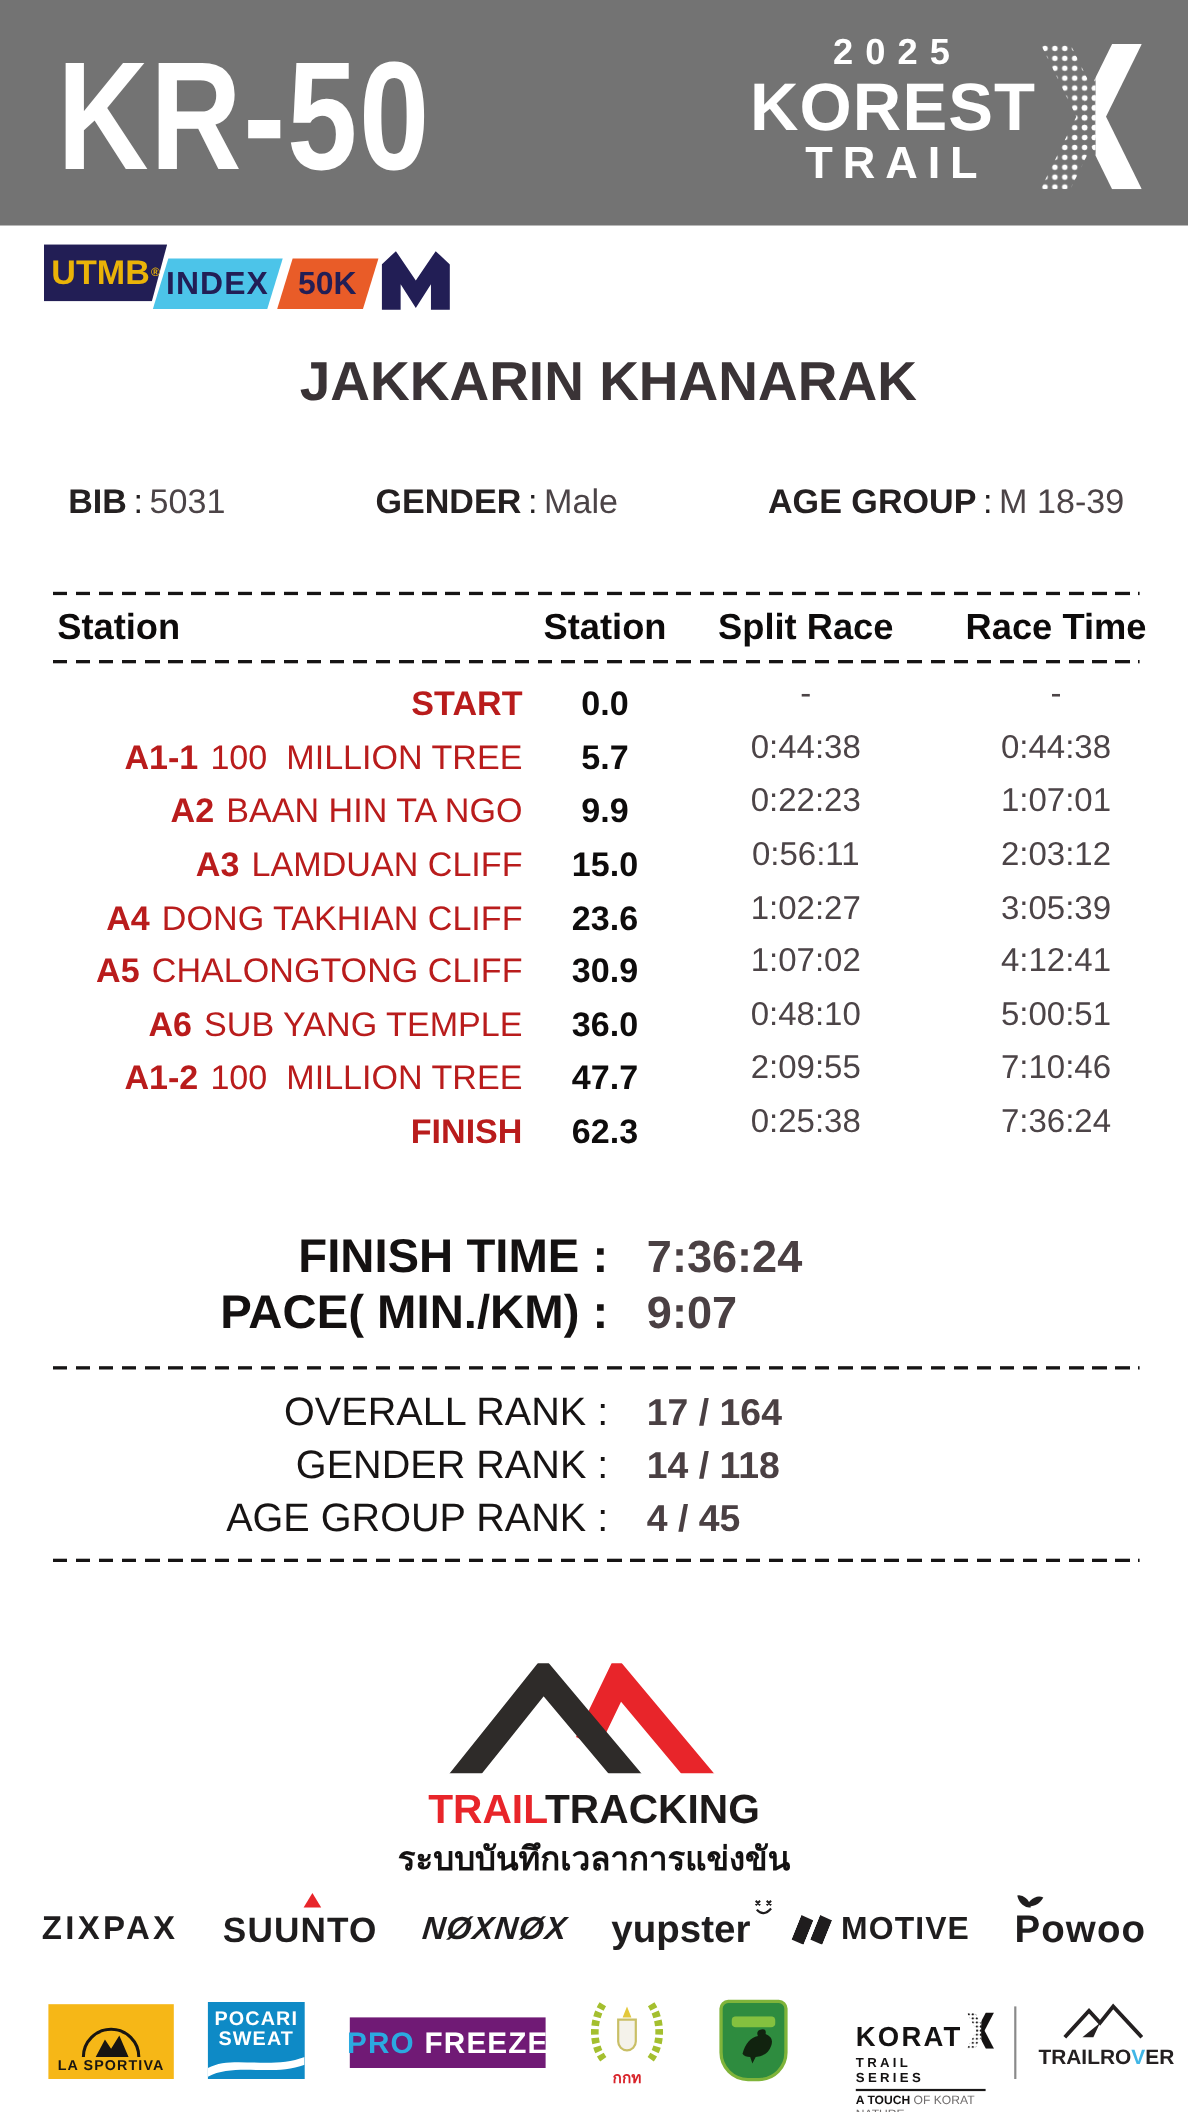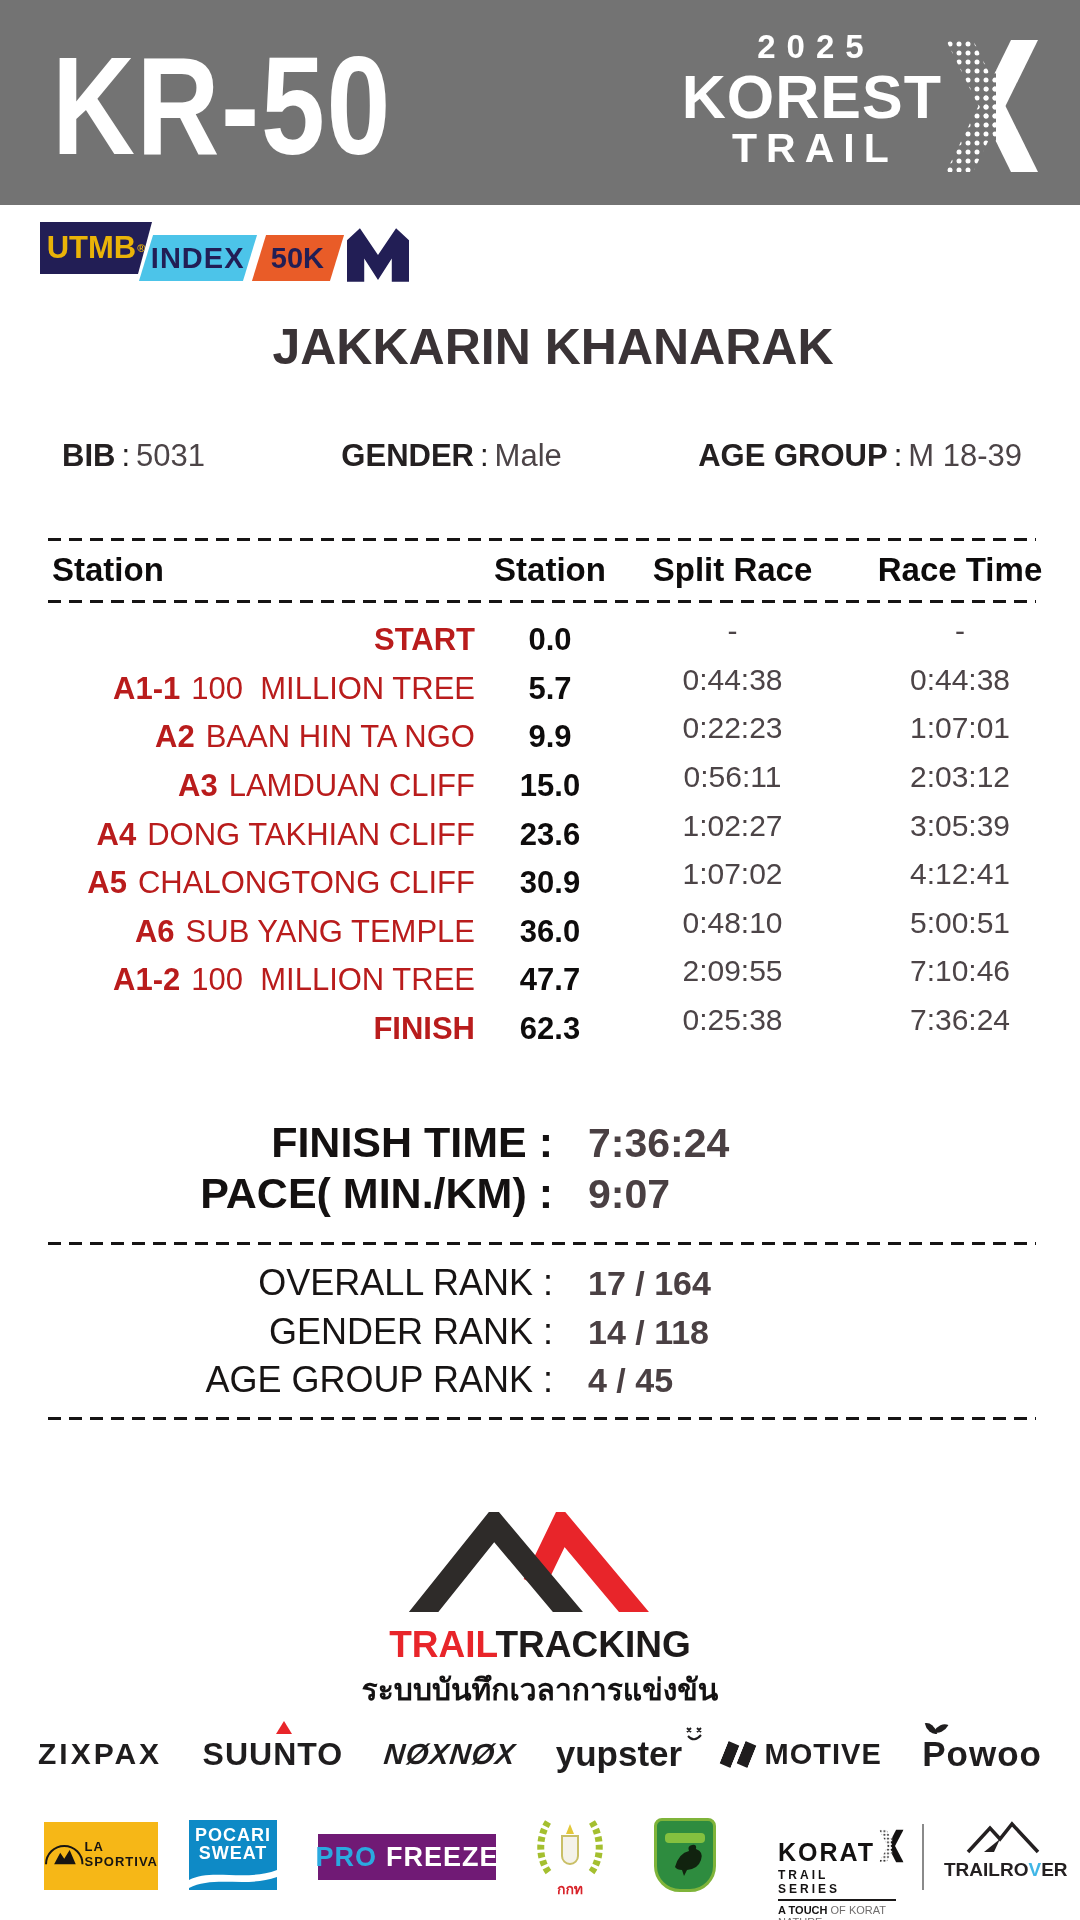--- a/index.html
+++ b/index.html
@@ -89,21 +89,21 @@
   .sp-motive{display:flex;align-items:center;font-size:29px;font-weight:800;letter-spacing:1px;}
   .motive-ic{display:inline-flex;margin-right:8px;}
   .motive-ic i{display:block;width:13px;height:27px;background:#1f1d1e;transform:skewX(-22deg);margin-right:4px;
                clip-path:polygon(0 0,100% 18%,100% 100%,0 82%);}
   .sp-powoo{position:relative;font-size:35px;font-weight:700;letter-spacing:1px;}
   .sp-powoo .leaf{position:absolute;left:4px;top:-12px;width:10px;height:13px;background:#1f1d1e;border-radius:0 100% 0 100%;transform:rotate(-12deg);}
   .sp-powoo .leaf2{left:14px;transform:rotate(28deg) scaleX(-1);}
 
   
   .sp2{position:absolute;left:0;top:1816px;width:1080px;height:92px;}
-  .lasportiva{position:absolute;left:44px;top:6px;width:114px;height:68px;background:#f6b717;display:flex;flex-direction:row;align-items:center;justify-content:flex-end;padding-bottom:5px;box-sizing:border-box;}
+  .lasportiva{position:absolute;left:44px;top:6px;width:114px;height:68px;background:#f6b717;display:flex;flex-direction:column;align-items:center;justify-content:flex-end;padding-bottom:5px;box-sizing:border-box;}
   .lasportiva .txt{font-size:13px;font-weight:700;letter-spacing:1px;color:#181512;}
   .pocari{position:absolute;left:189px;top:4px;width:88px;height:70px;background:#0e8ac6;color:#fff;box-sizing:border-box;padding-top:6px;text-align:center;overflow:hidden;}
   .pocari .l1{font-size:18px;font-weight:700;letter-spacing:1px;line-height:1.0;}
   .pocari svg{display:block;margin-top:4px;}
   .profreeze{position:absolute;left:318px;top:18px;width:178px;height:46px;background:#701a75;display:flex;align-items:center;justify-content:center;font-size:27px;font-weight:800;letter-spacing:1px;}
   .profreeze .pro{color:#2ba9e0;margin-right:9px;} .profreeze .frz{color:#fff;}
   .sat{position:absolute;left:536px;top:2px;width:68px;height:84px;}
   .sat .thai{position:absolute;left:0;right:0;bottom:2px;text-align:center;font-family:"DejaVu Sans",sans-serif;font-size:14px;font-weight:700;color:#d8232a;}
   .shield{position:absolute;left:654px;top:2px;width:62px;height:74px;background:#2e8c3f;border:3px solid #7fb43a;border-radius:8px 8px 26px 26px;box-sizing:border-box;display:flex;align-items:center;justify-content:center;}
   .korat{position:absolute;left:778px;top:10px;width:126px;text-align:left;color:#141212;}

